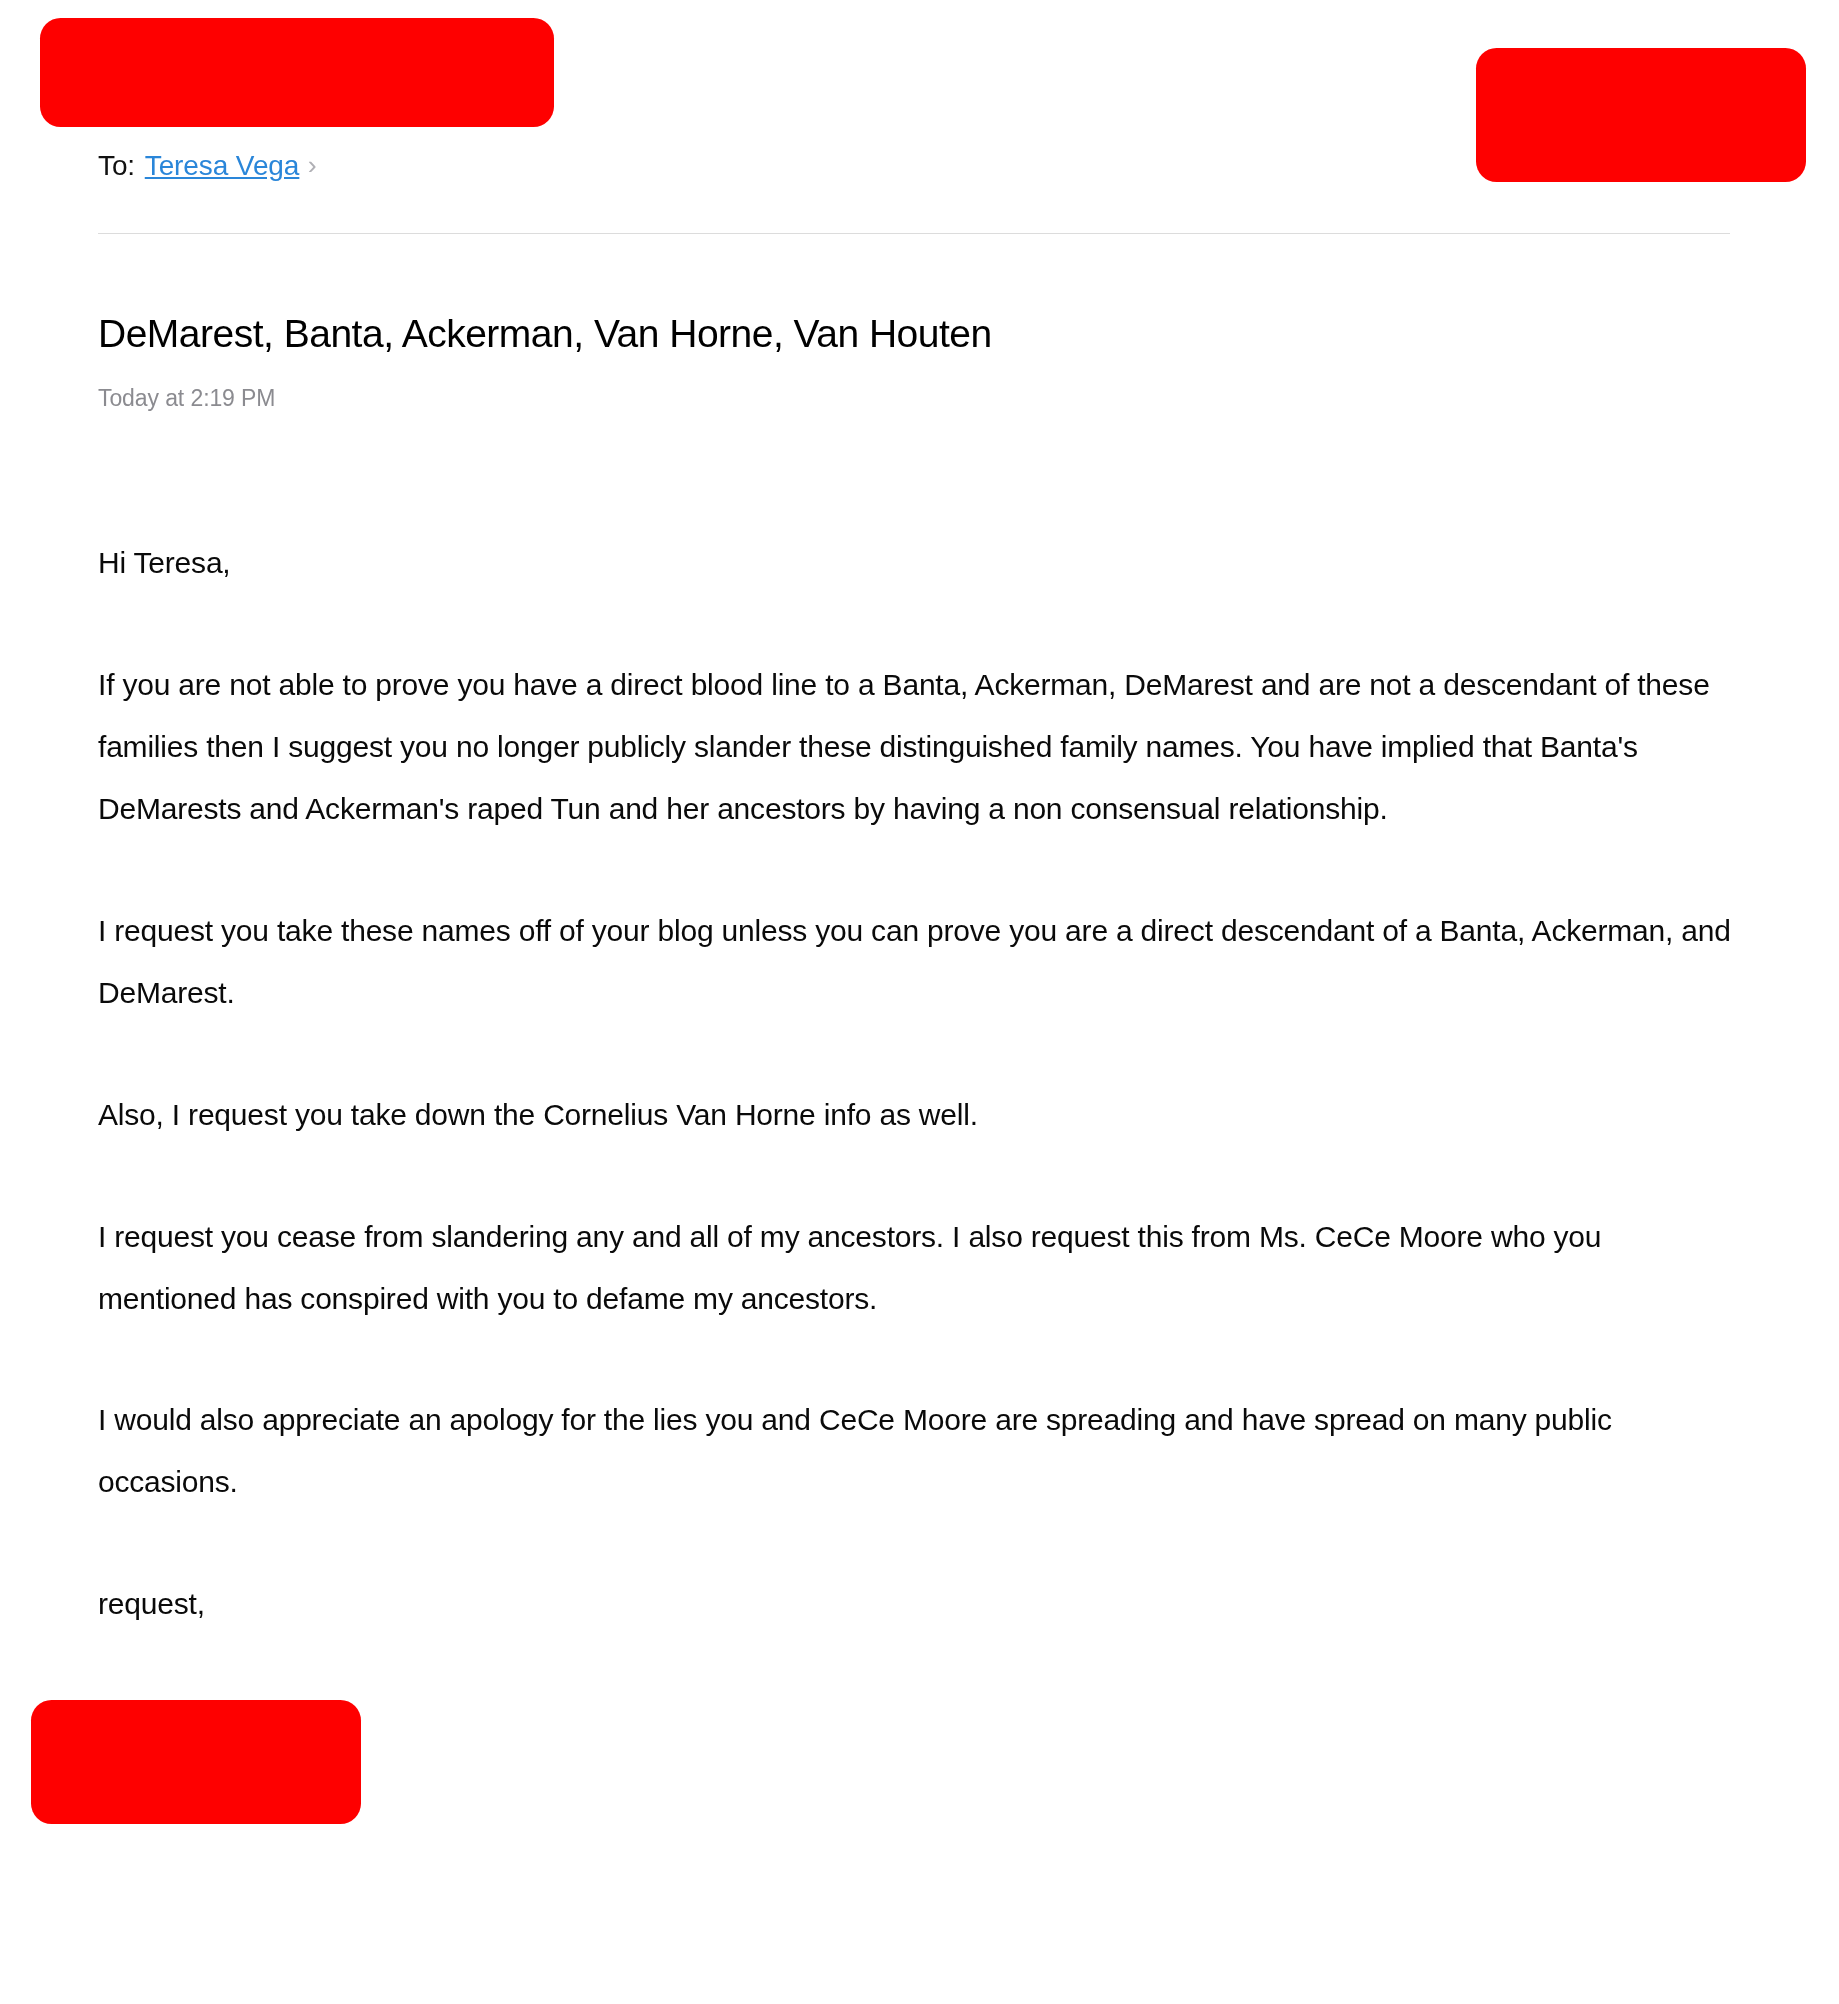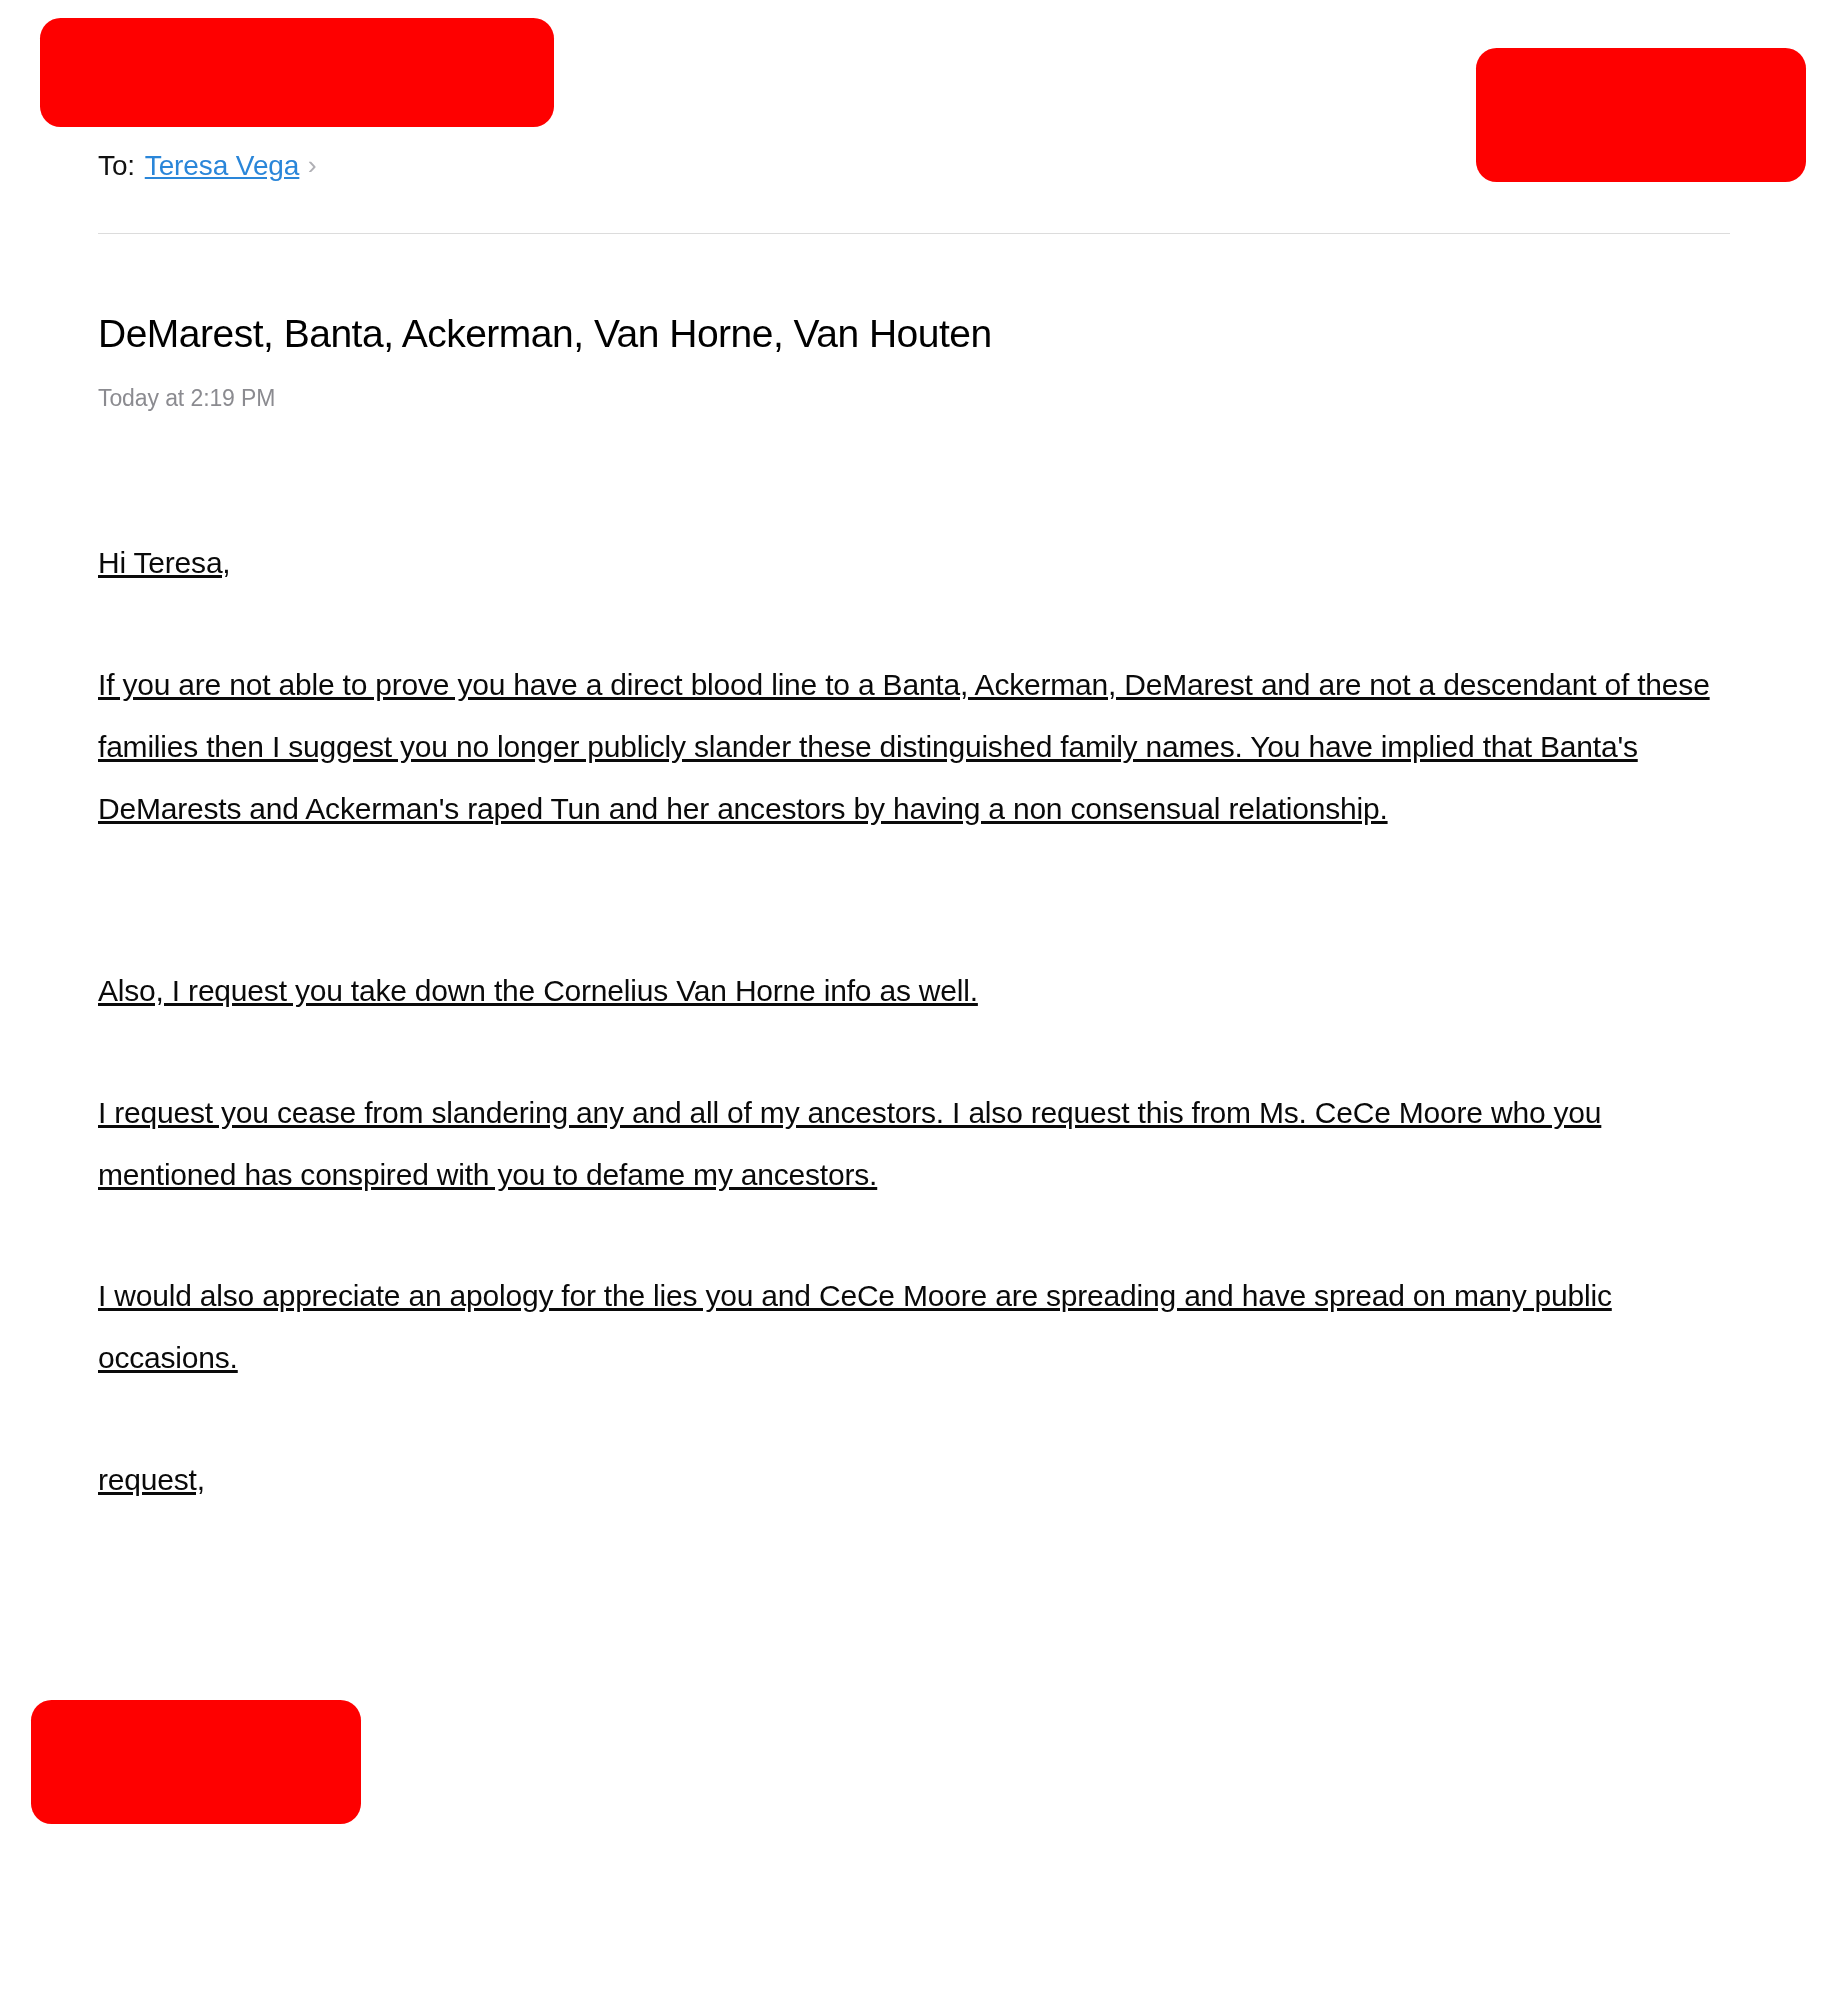--- a/index.html
+++ b/index.html
@@ -113,21 +113,20 @@
     top: 532px;
     width: 1644px;
   }
 
   .para {
     font-size: 30px;
     line-height: 1.0;
     color: #0a0a0a;
     letter-spacing: -0.2px;
     margin: 0 0 0 0;
-    text-decoration: underline;
   }
   .para p {
     margin: 0;
     line-height: 62px;
   }
   .gap {
     height: 60px;
   }
   .gap-small {
     height: 59px;
@@ -172,20 +171,23 @@
     </div>
 
     <div class="gap"></div>
 
     <div class="para">
       <p>If you are not able to prove you have a direct blood line to a Banta, Ackerman, DeMarest and are not a descendant of these families then I suggest you no longer publicly slander these distinguished family names. You have implied that Banta's DeMarests and Ackerman's raped Tun and her ancestors by having a non consensual relationship.</p>
     </div>
 
     <div class="gap"></div>
 
+    <div class="para">
+      <p>I  request you take these names off of your blog unless you can prove you are a direct descendant of a Banta, Ackerman, and DeMarest.</p>
+    </div>
 
     <div class="gap"></div>
 
     <div class="para">
       <p> Also, I request you take down the Cornelius Van Horne info as well.</p>
     </div>
 
     <div class="gap"></div>
 
     <div class="para">

